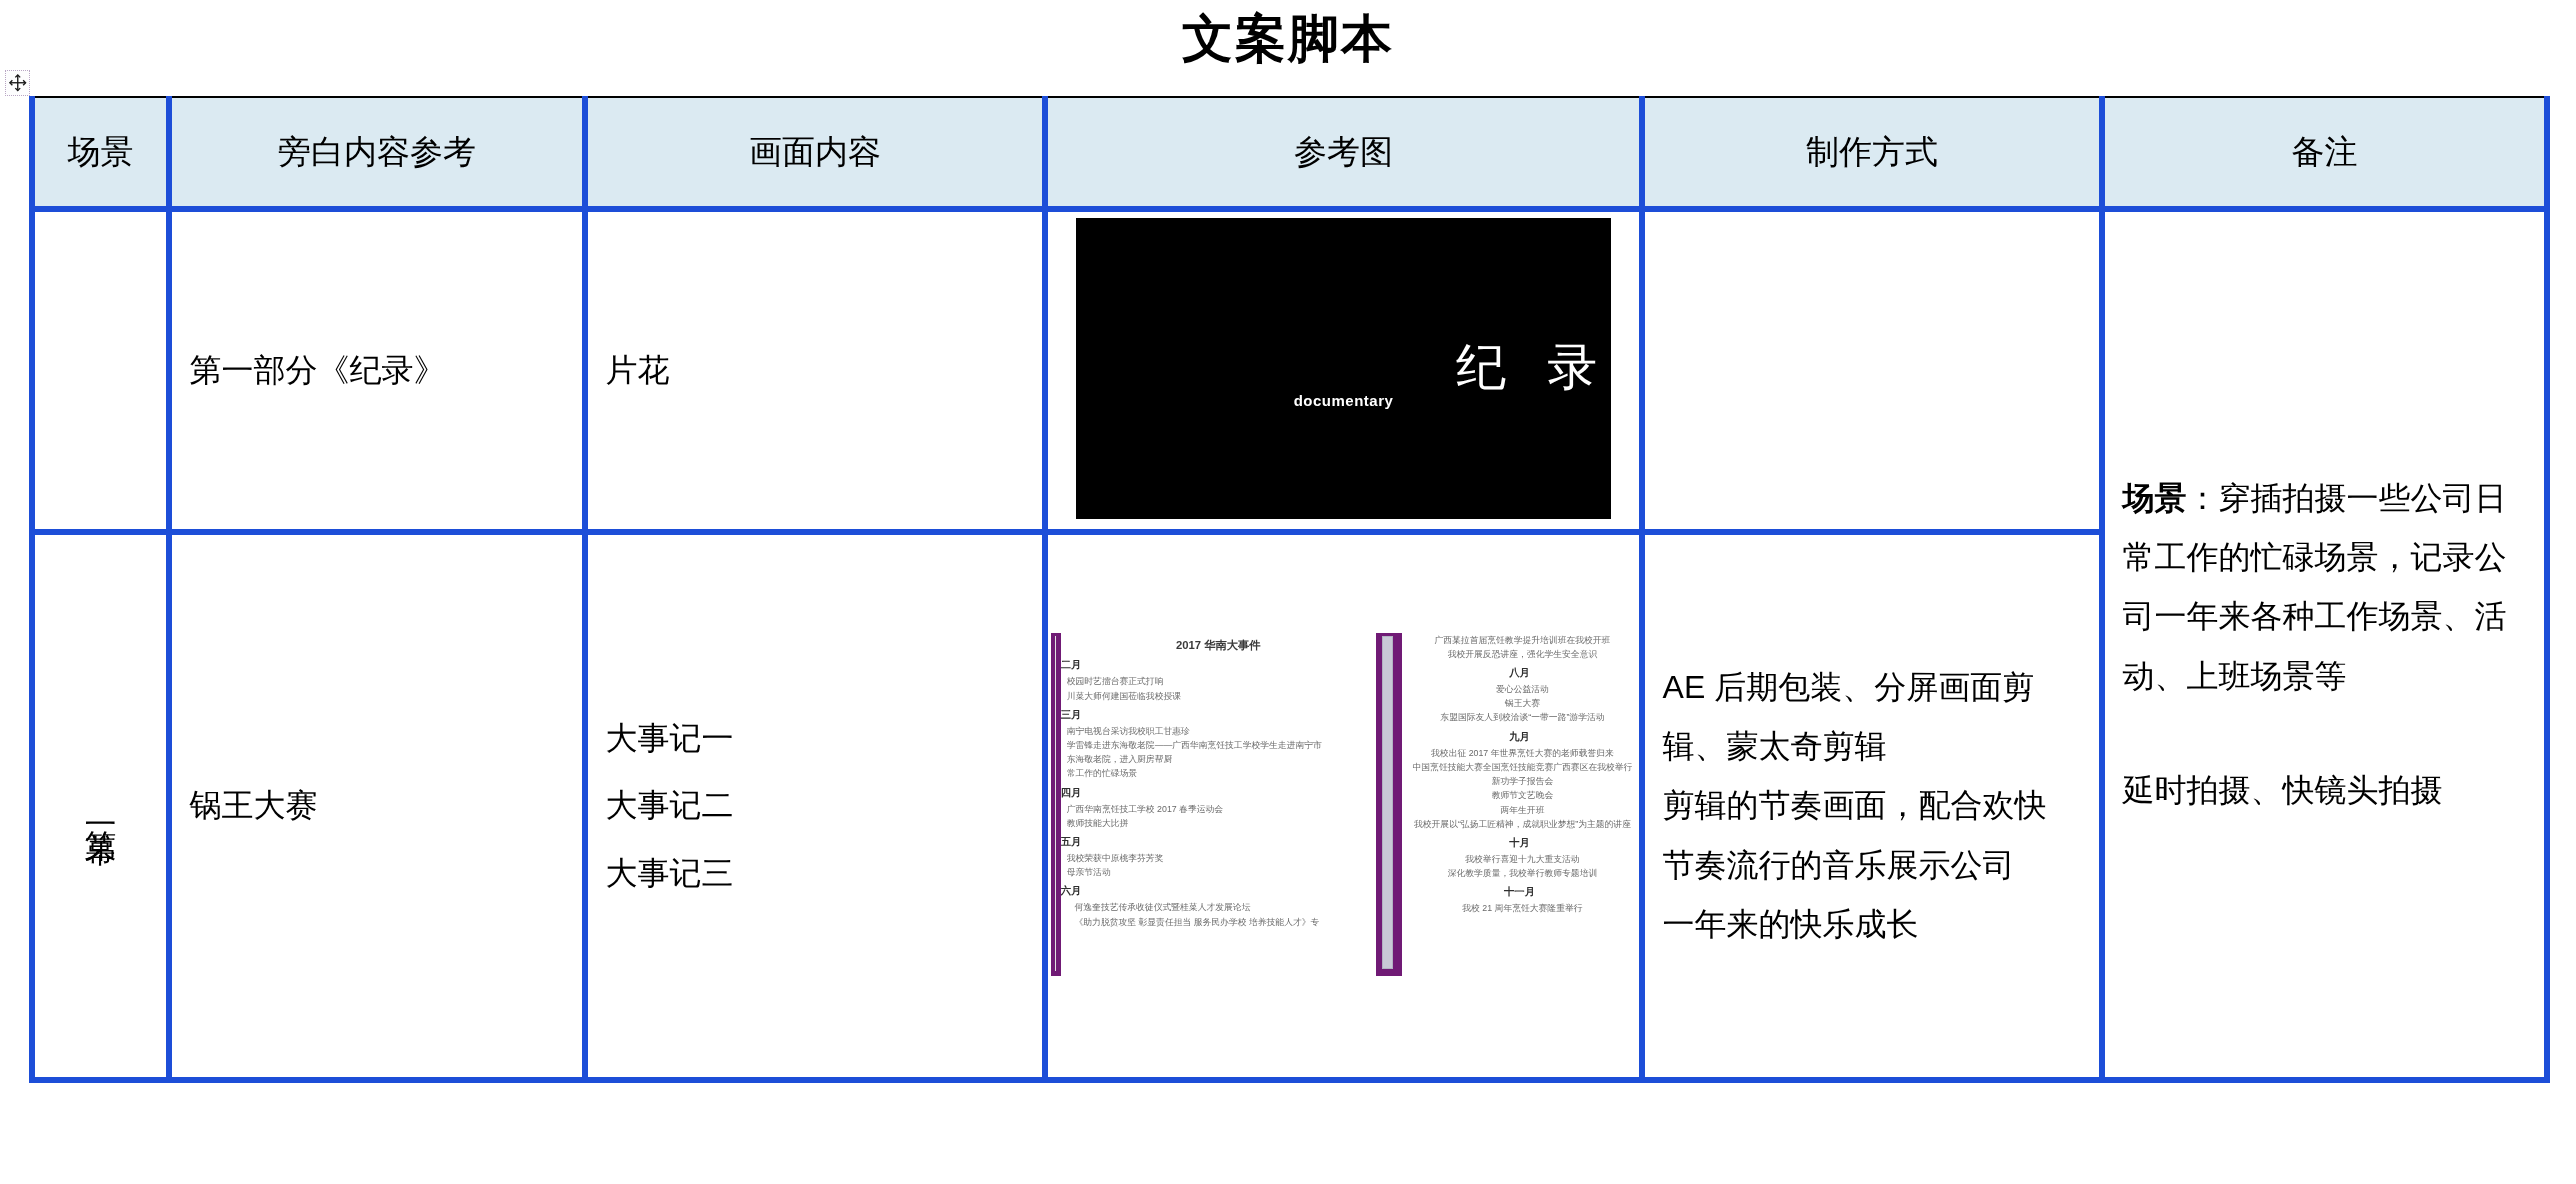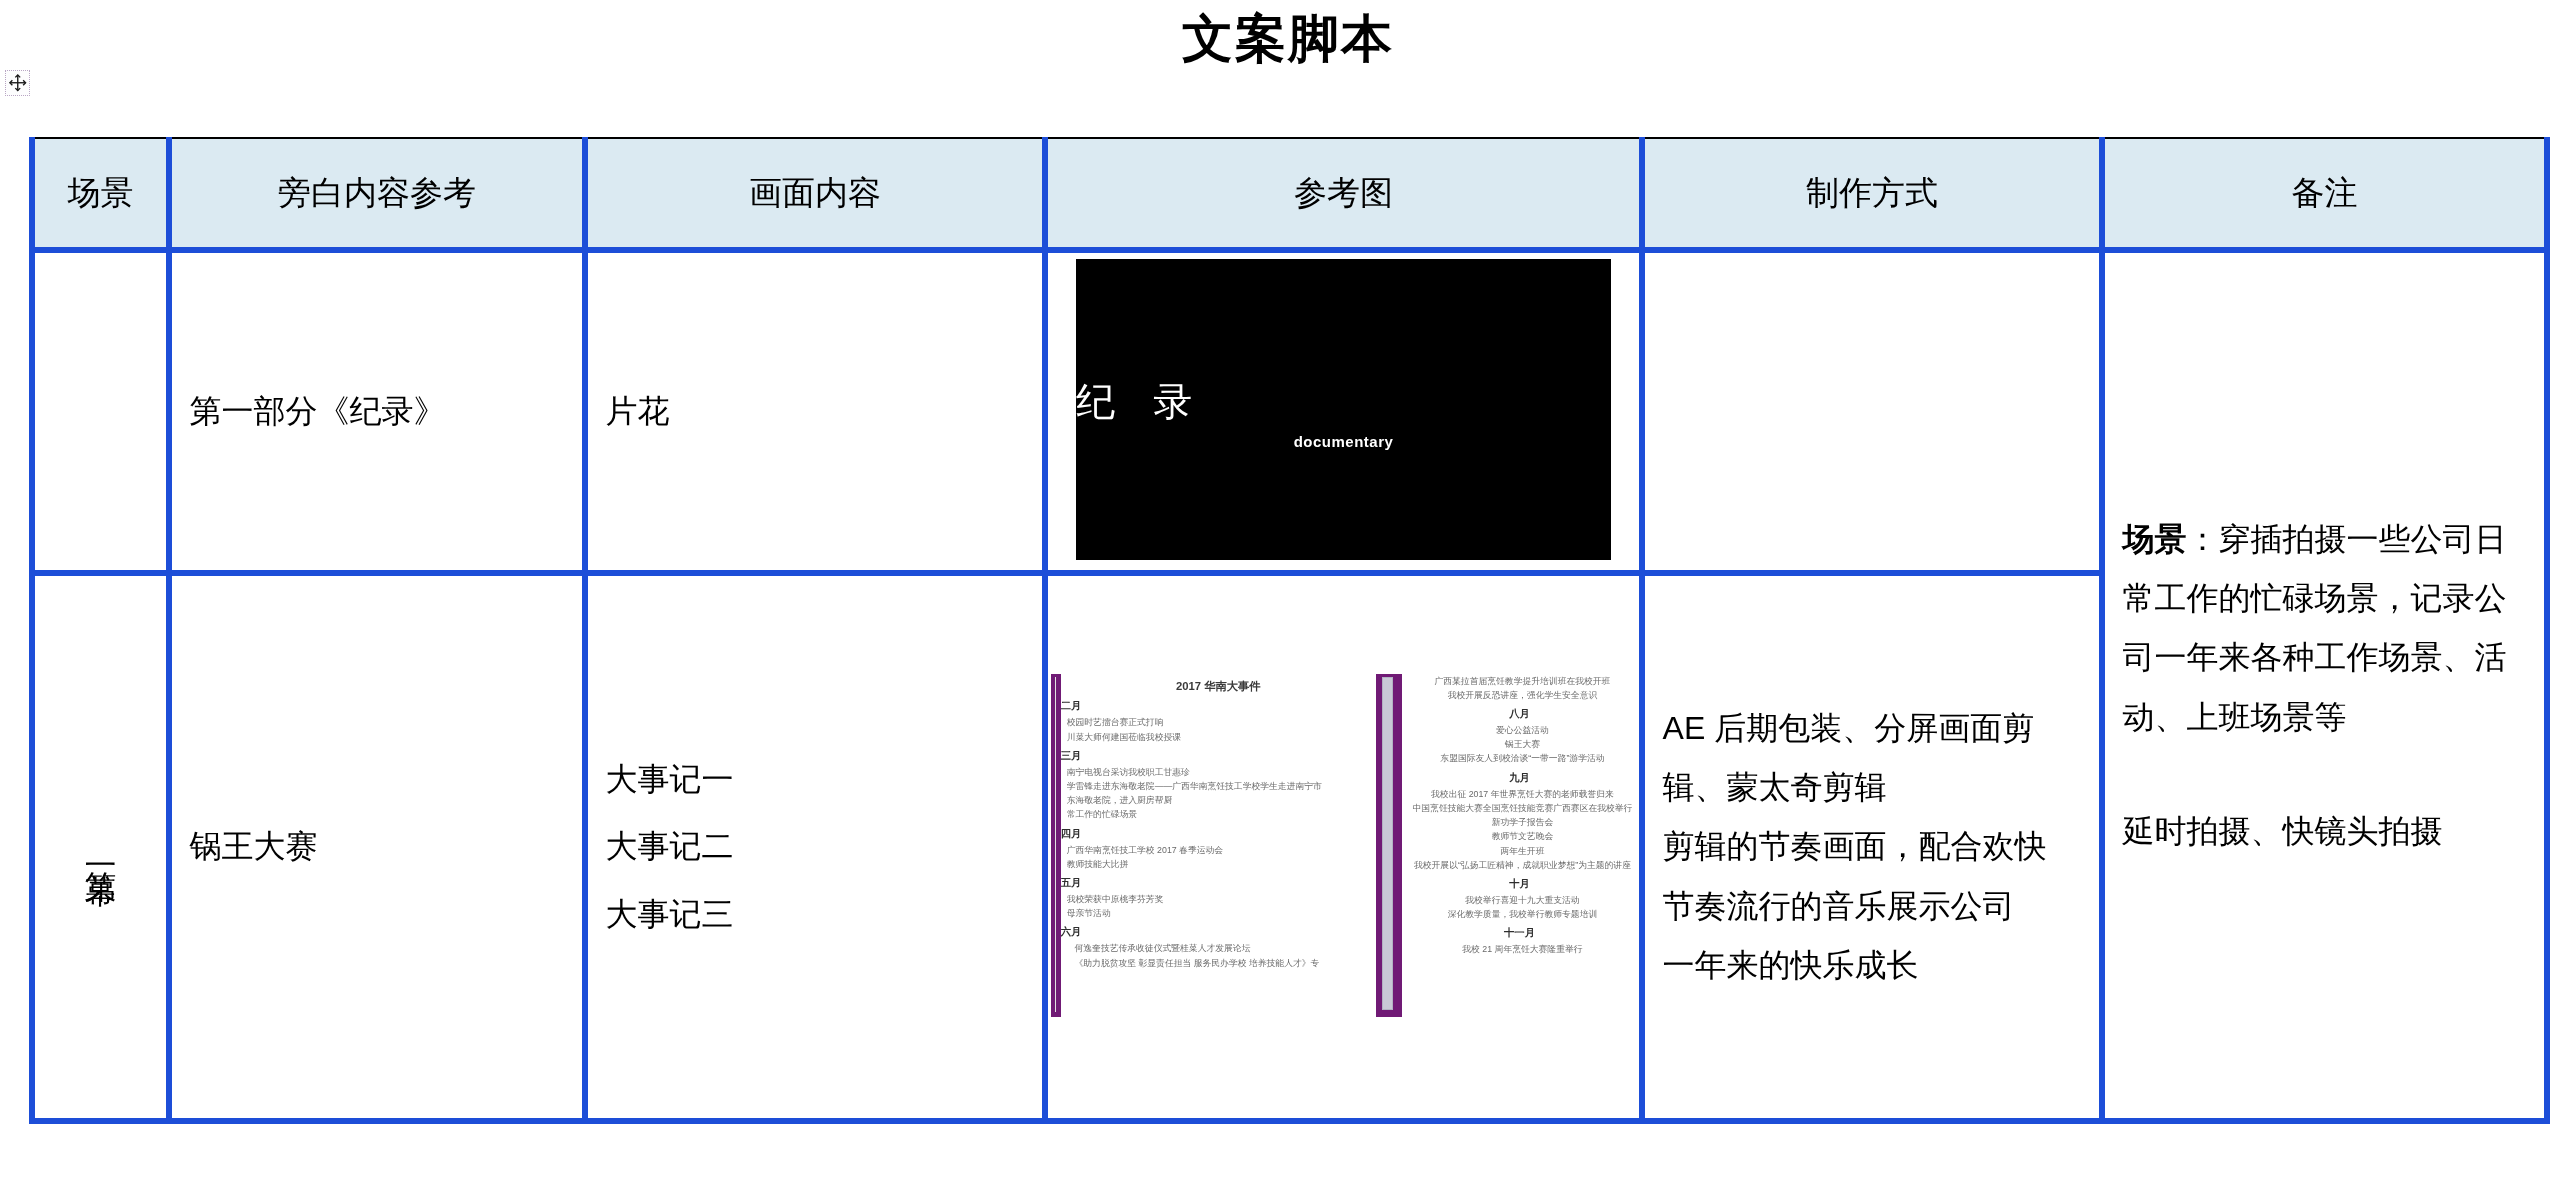--- a/index.html
+++ b/index.html
@@ -51,21 +51,20 @@
   .table-handle svg { display: block; }
 
   
   .script-table {
     position: absolute;
     left: 29px;
     top: 96px;
     width: 2516px;
     border-collapse: collapse;
     table-layout: fixed;
-    margin-top: 41px;
   }
   .script-table td, .script-table th {
     border: 6px solid #1d4ed8;
     vertical-align: middle;
     padding: 0;
     box-sizing: border-box;
   }
   .script-table thead th {
     background: #dbeaf2;
     font-weight: normal;
@@ -119,23 +118,23 @@
     display: inline-block;
     width: 535px;
     height: 301px;
     background: #000000;
     position: relative;
   }
   .doc-still .ds-cn {
     position: absolute;
     left: 0; right: 0;
     top: 116px;
-    text-align: left;
+    text-align: right;
     color: #ffffff;
-    font-size: 39px;
+    font-size: 50px;
     letter-spacing: 13.7px;
     font-weight: 300;
   }
   .doc-still .ds-en {
     position: absolute;
     left: 0; right: 0;
     top: 174px;
     text-align: center;
     color: #ffffff;
     font-size: 15px;

